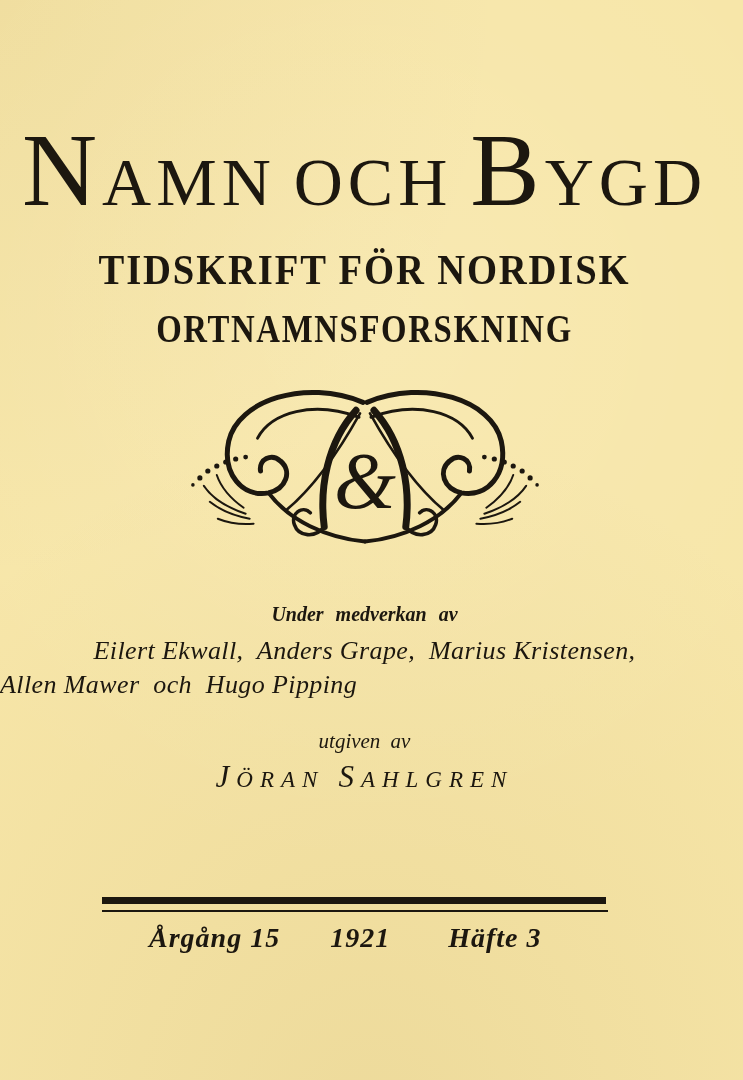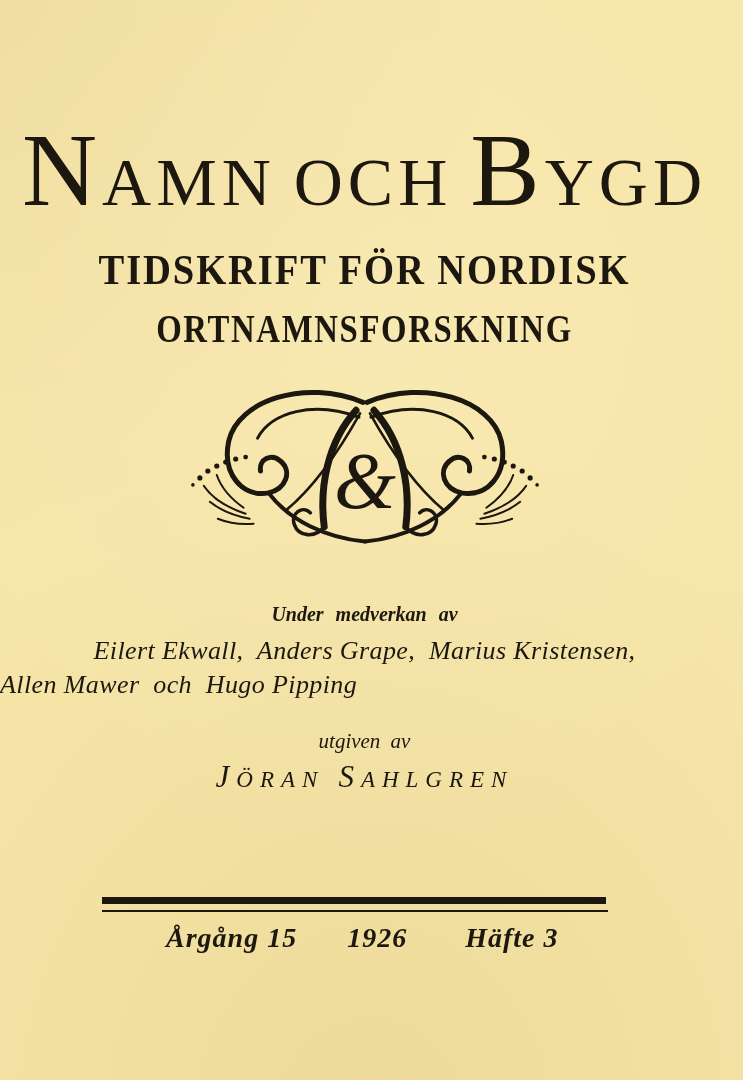--- a/index.html
+++ b/index.html
@@ -51,21 +51,21 @@
   .sahlgren { top: 758px; font-style: italic; letter-spacing: 7px; line-height: 1.2; }
   .sahlgren .big   { font-size: 31px; }
   .sahlgren .small { font-size: 23px; }
   .sahlgren .gap   { width: 14px; }
 
   
   .rule-thick { position: absolute; left: 102px; width: 504px; top: 897px; height: 7px;
                 background: #1c170f; }
   .rule-thin  { position: absolute; left: 102px; width: 506px; top: 910px; height: 2px;
                 background: #1c170f; }
-  .footer-row { position: absolute; left: 110px; width: 504px; top: 922px;
+  .footer-row { position: absolute; left: 93px; width: 504px; top: 922px;
                 display: flex; align-items: baseline;
                 font-size: 28px; font-weight: bold; font-style: italic; letter-spacing: 1px; }
   .footer-row .vol   { margin-left: 56px; }
   .footer-row .year  { margin-left: 50px; }
   .footer-row .issue { margin-left: 58px; }
 </style>
 </head>
 <body>
 
 <div class="page">
@@ -120,17 +120,17 @@
       <span class="gap"></span>
       <span class="big">S</span>
       <span class="small">AHLGREN</span>
   </div>
 
   <div class="rule-thick"></div>
   <div class="rule-thin"></div>
 
   <div class="footer-row">
     <span class="vol">Årgång 15</span>
-    <span class="year">1926</span>
+    <span class="year">1921</span>
     <span class="issue">Häfte 3</span>
   </div>
 
 </div>
 
 </body></html>

